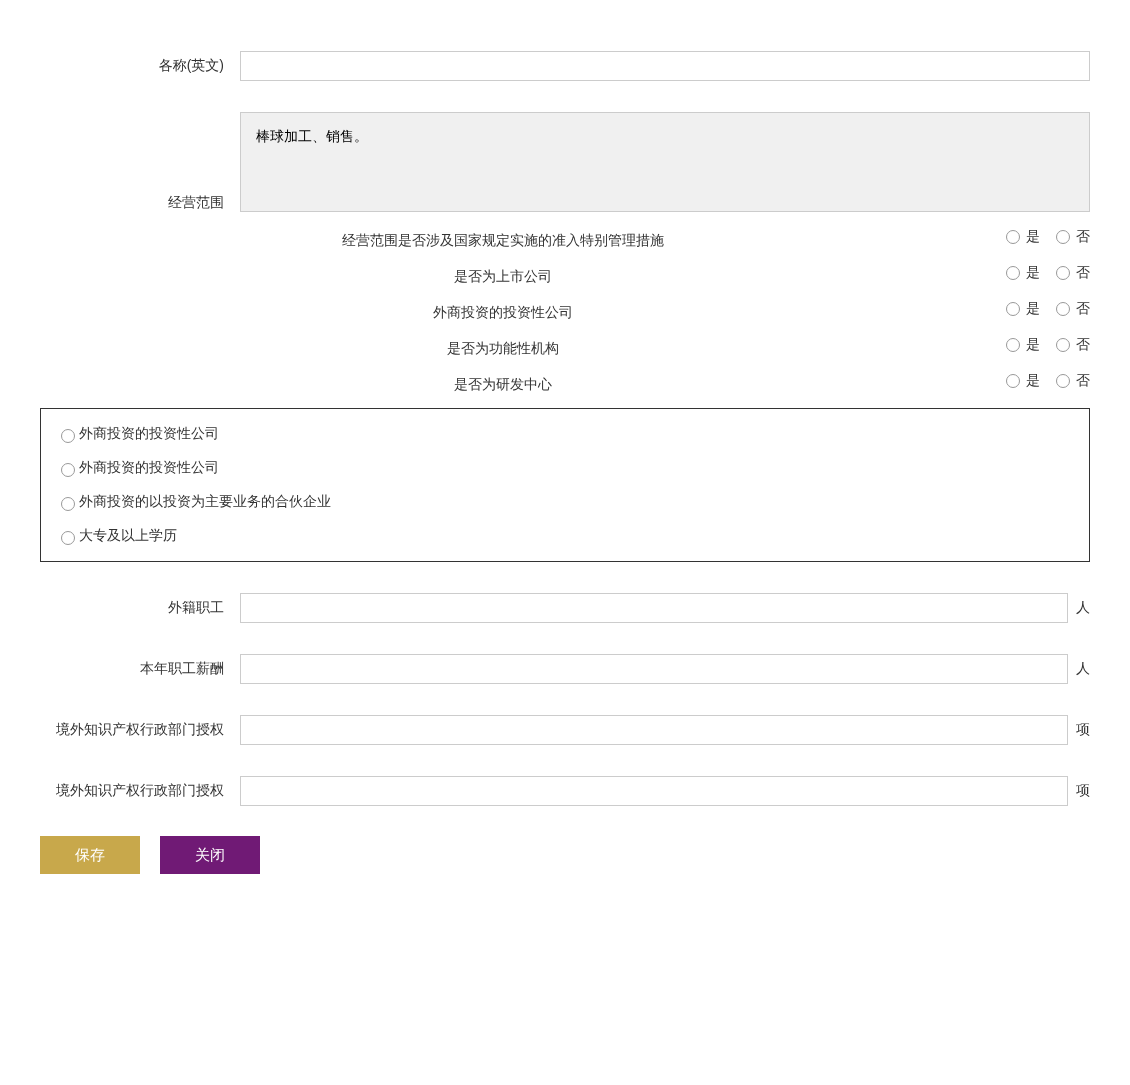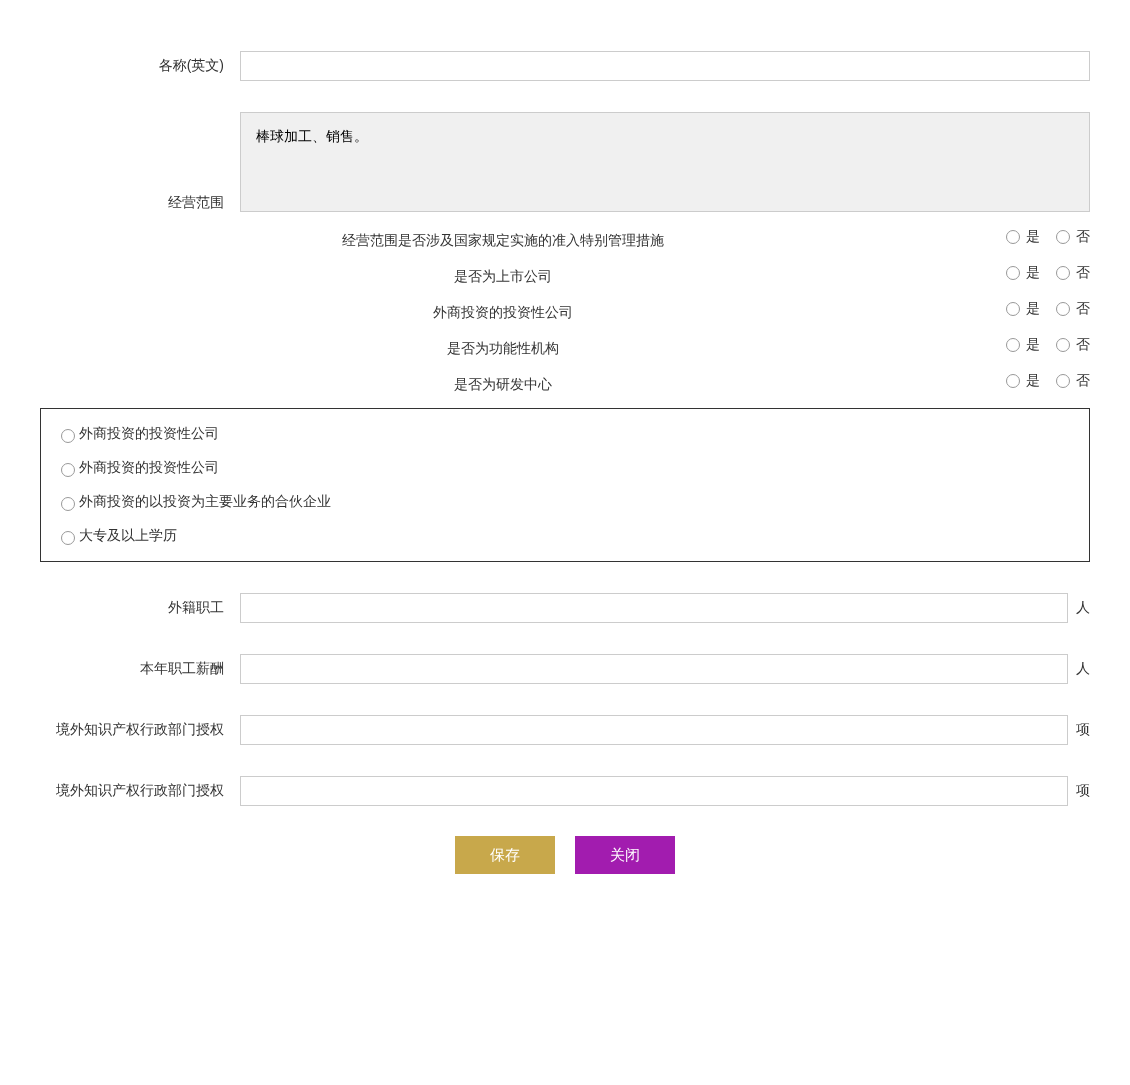--- a/index.html
+++ b/index.html
@@ -93,41 +93,40 @@
       height: 14px;
       border: 1px solid #999;
       border-radius: 50%;
       cursor: pointer;
       flex-shrink: 0;
     }
 
     
     .button-row {
       display: flex;
-      justify-content: center;
       gap: 20px;
       margin-top: 30px;
     }
 
     .btn {
       width: 100px;
       height: 38px;
       border: none;
       cursor: pointer;
       font-size: 15px;
       color: #fff;
       font-family: "Microsoft YaHei", sans-serif;
     }
 
     .btn-save {
       background: #c8a84b;
     }
 
     .btn-close {
-      background: #a21caf;
+      background: #701a75;
     }
 
     .section-special {
       display: flex;
       align-items: flex-start;
       margin-bottom: 14px;
     }
 
     .special-label {
       flex: 1;

